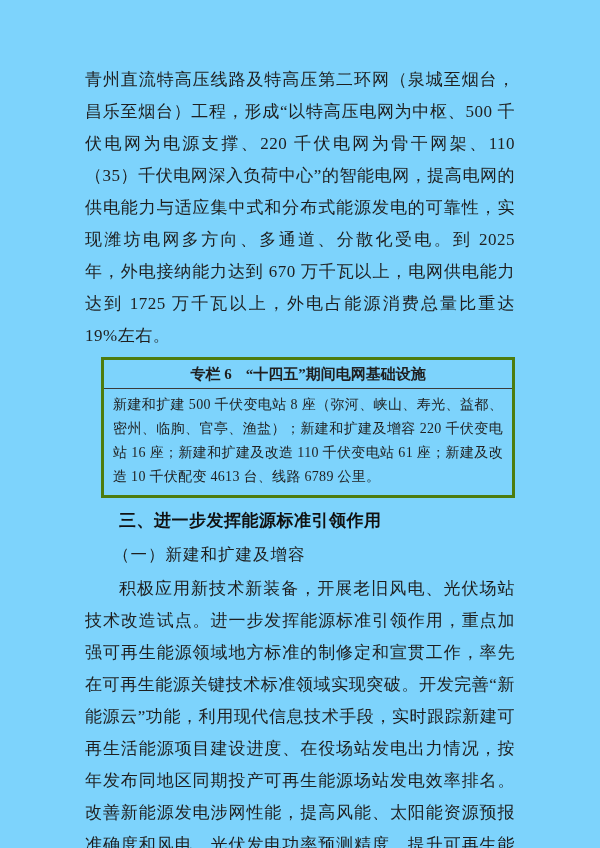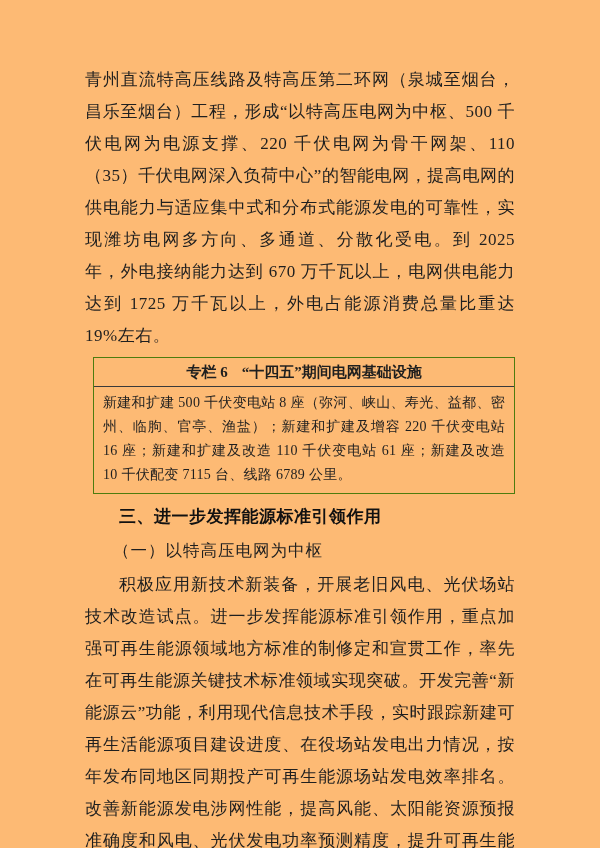--- a/index.html
+++ b/index.html
@@ -1,39 +1,39 @@
 <!DOCTYPE html>
 <html lang="zh"><head>
 <meta charset="utf-8">
 <style>
   html, body { margin: 0; padding: 0; background: #ffffff; }
   .page {
     position: relative;
     width: 600px;
     height: 848px;
     margin: 0 auto;
-    background: #fdba74;
+    background: #7dd3fc;
     box-sizing: border-box;
     padding: 64px 85px 0 85px;
     color: #1f1f1f;
     font-family: "Liberation Serif", serif;
     overflow: hidden;
   }
   .body-text {
     margin: 0;
     font-size: 17px;
     line-height: 32px;
     text-align: justify;
     text-justify: inter-ideograph;
     letter-spacing: 0.5px;
   }
   .body-text.indent { text-indent: 2em; margin-top: 5px; }
   .column-box {
-    margin: 5px 0 10px 8px;
-    border: 1px solid #4d7c0f;
+    margin: 5px 0 10px 16px;
+    border: 3px solid #4d7c0f;
   }
   .column-box .box-title {
     text-align: center;
     font-weight: bold;
     font-size: 15px;
     line-height: 19px;
     padding: 5px 4px 4px 4px;
     border-bottom: 1px solid #3a3a3a;
   }
   .column-box .box-title .gap { display: inline-block; width: 14px; }
@@ -78,23 +78,23 @@
 <body>
 
 <div class="page">
 
   <p class="body-text">青州直流特高压线路及特高压第二环网（泉城至烟台，昌乐至烟台）工程，形成“以特高压电网为中枢、500 千伏电网为电源支撑、220 千伏电网为骨干网架、110（35）千伏电网深入负荷中心”的智能电网，提高电网的供电能力与适应集中式和分布式能源发电的可靠性，实现潍坊电网多方向、多通道、分散化受电。到 2025 年，外电接纳能力达到 670 万千瓦以上，电网供电能力达到 1725 万千瓦以上，外电占能源消费总量比重达 19%左右。</p>
 
   <div class="column-box">
     <div class="box-title">
       <span>专栏 6</span><span class="gap"></span><span>“十四五”期间电网基础设施</span>
     </div>
-    <div class="box-content">新建和扩建 500 千伏变电站 8 座（弥河、峡山、寿光、益都、密州、临朐、官亭、渔盐）；新建和扩建及增容 220 千伏变电站 16 座；新建和扩建及改造 110 千伏变电站 61 座；新建及改造 10 千伏配变 7115 台、线路 6789 公里。</div>
+    <div class="box-content">新建和扩建 500 千伏变电站 8 座（弥河、峡山、寿光、益都、密州、临朐、官亭、渔盐）；新建和扩建及增容 220 千伏变电站 16 座；新建和扩建及改造 110 千伏变电站 61 座；新建及改造 10 千伏配变 4613 台、线路 6789 公里。</div>
   </div>
 
   <h2 class="section-heading">三、进一步发挥能源标准引领作用</h2>
 
-  <h3 class="subsection-heading">（一）以特高压电网为中枢</h3>
+  <h3 class="subsection-heading">（一）新建和扩建及增容</h3>
 
   <p class="body-text indent">积极应用新技术新装备，开展老旧风电、光伏场站技术改造试点。进一步发挥能源标准引领作用，重点加强可再生能源领域地方标准的制修定和宣贯工作，率先在可再生能源关键技术标准领域实现突破。开发完善“新能源云”功能，利用现代信息技术手段，实时跟踪新建可再生活能源项目建设进度、在役场站发电出力情况，按年发布同地区同期投产可再生能源场站发电效率排名。改善新能源发电涉网性能，提高风能、太阳能资源预报准确度和风电、光伏发电功率预测精度，提升可再生能源主动支撑能力和适应电力系统扰动</p>
 
 
 </div>
 
 </body></html>

